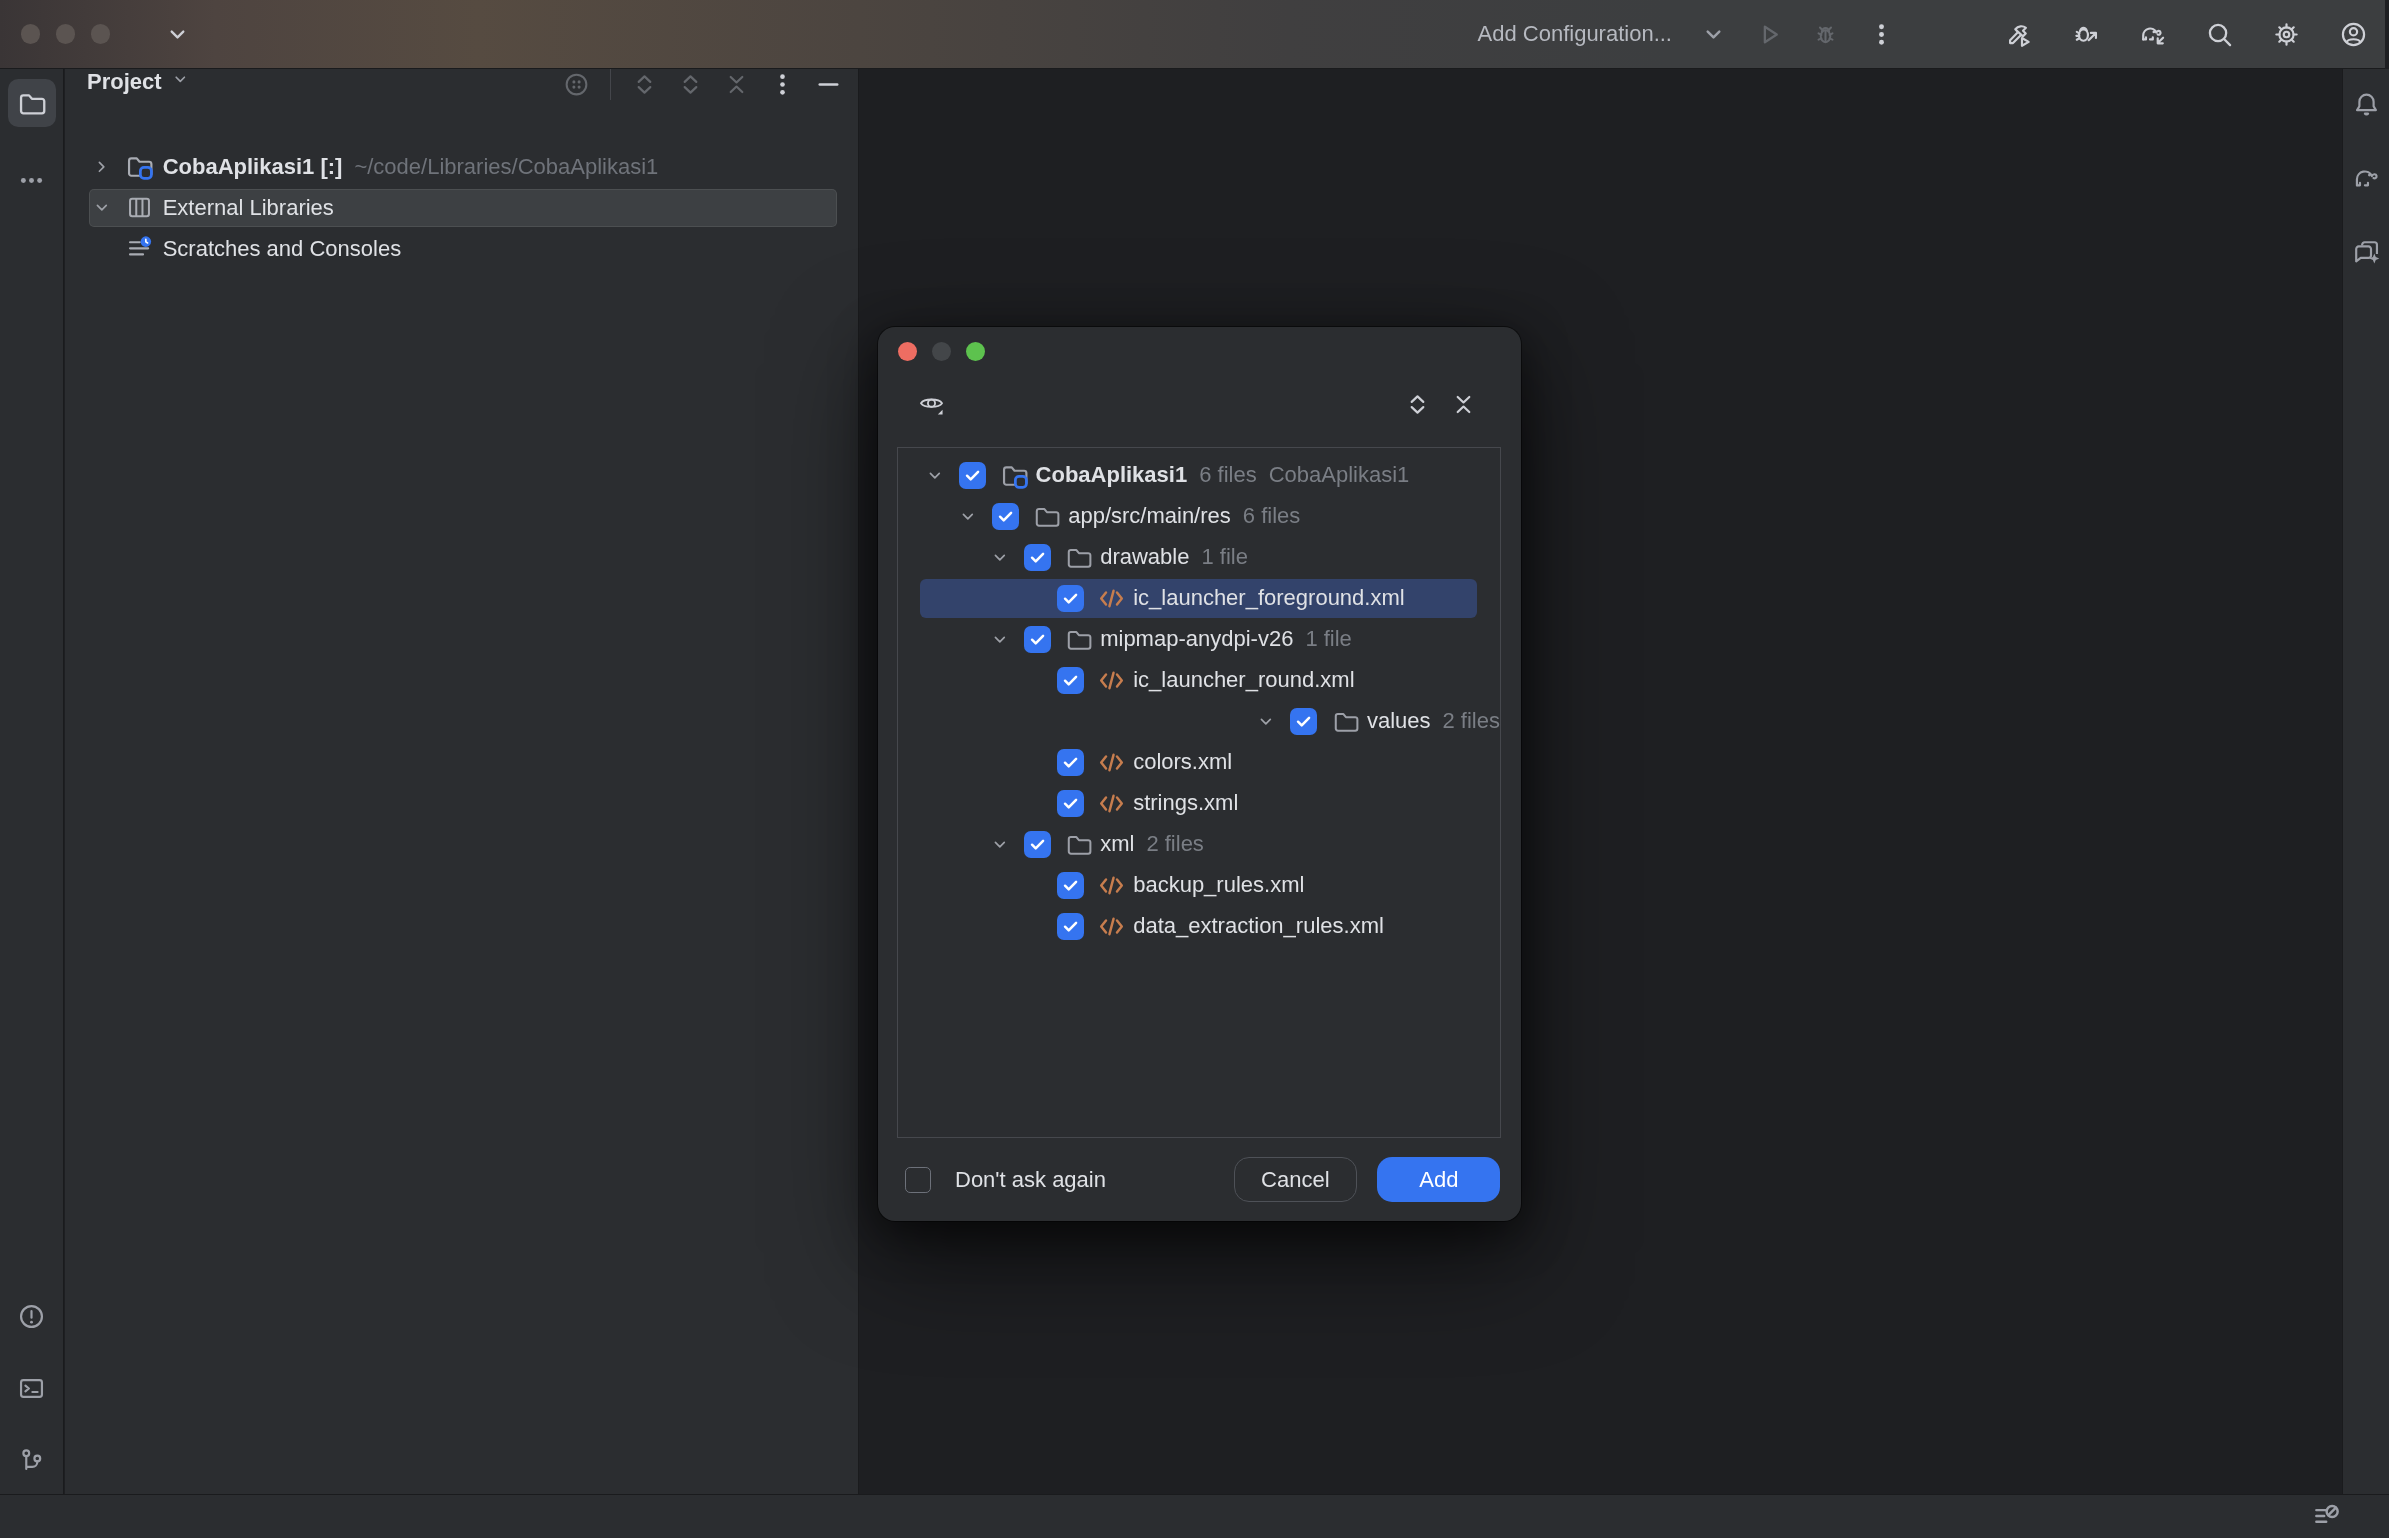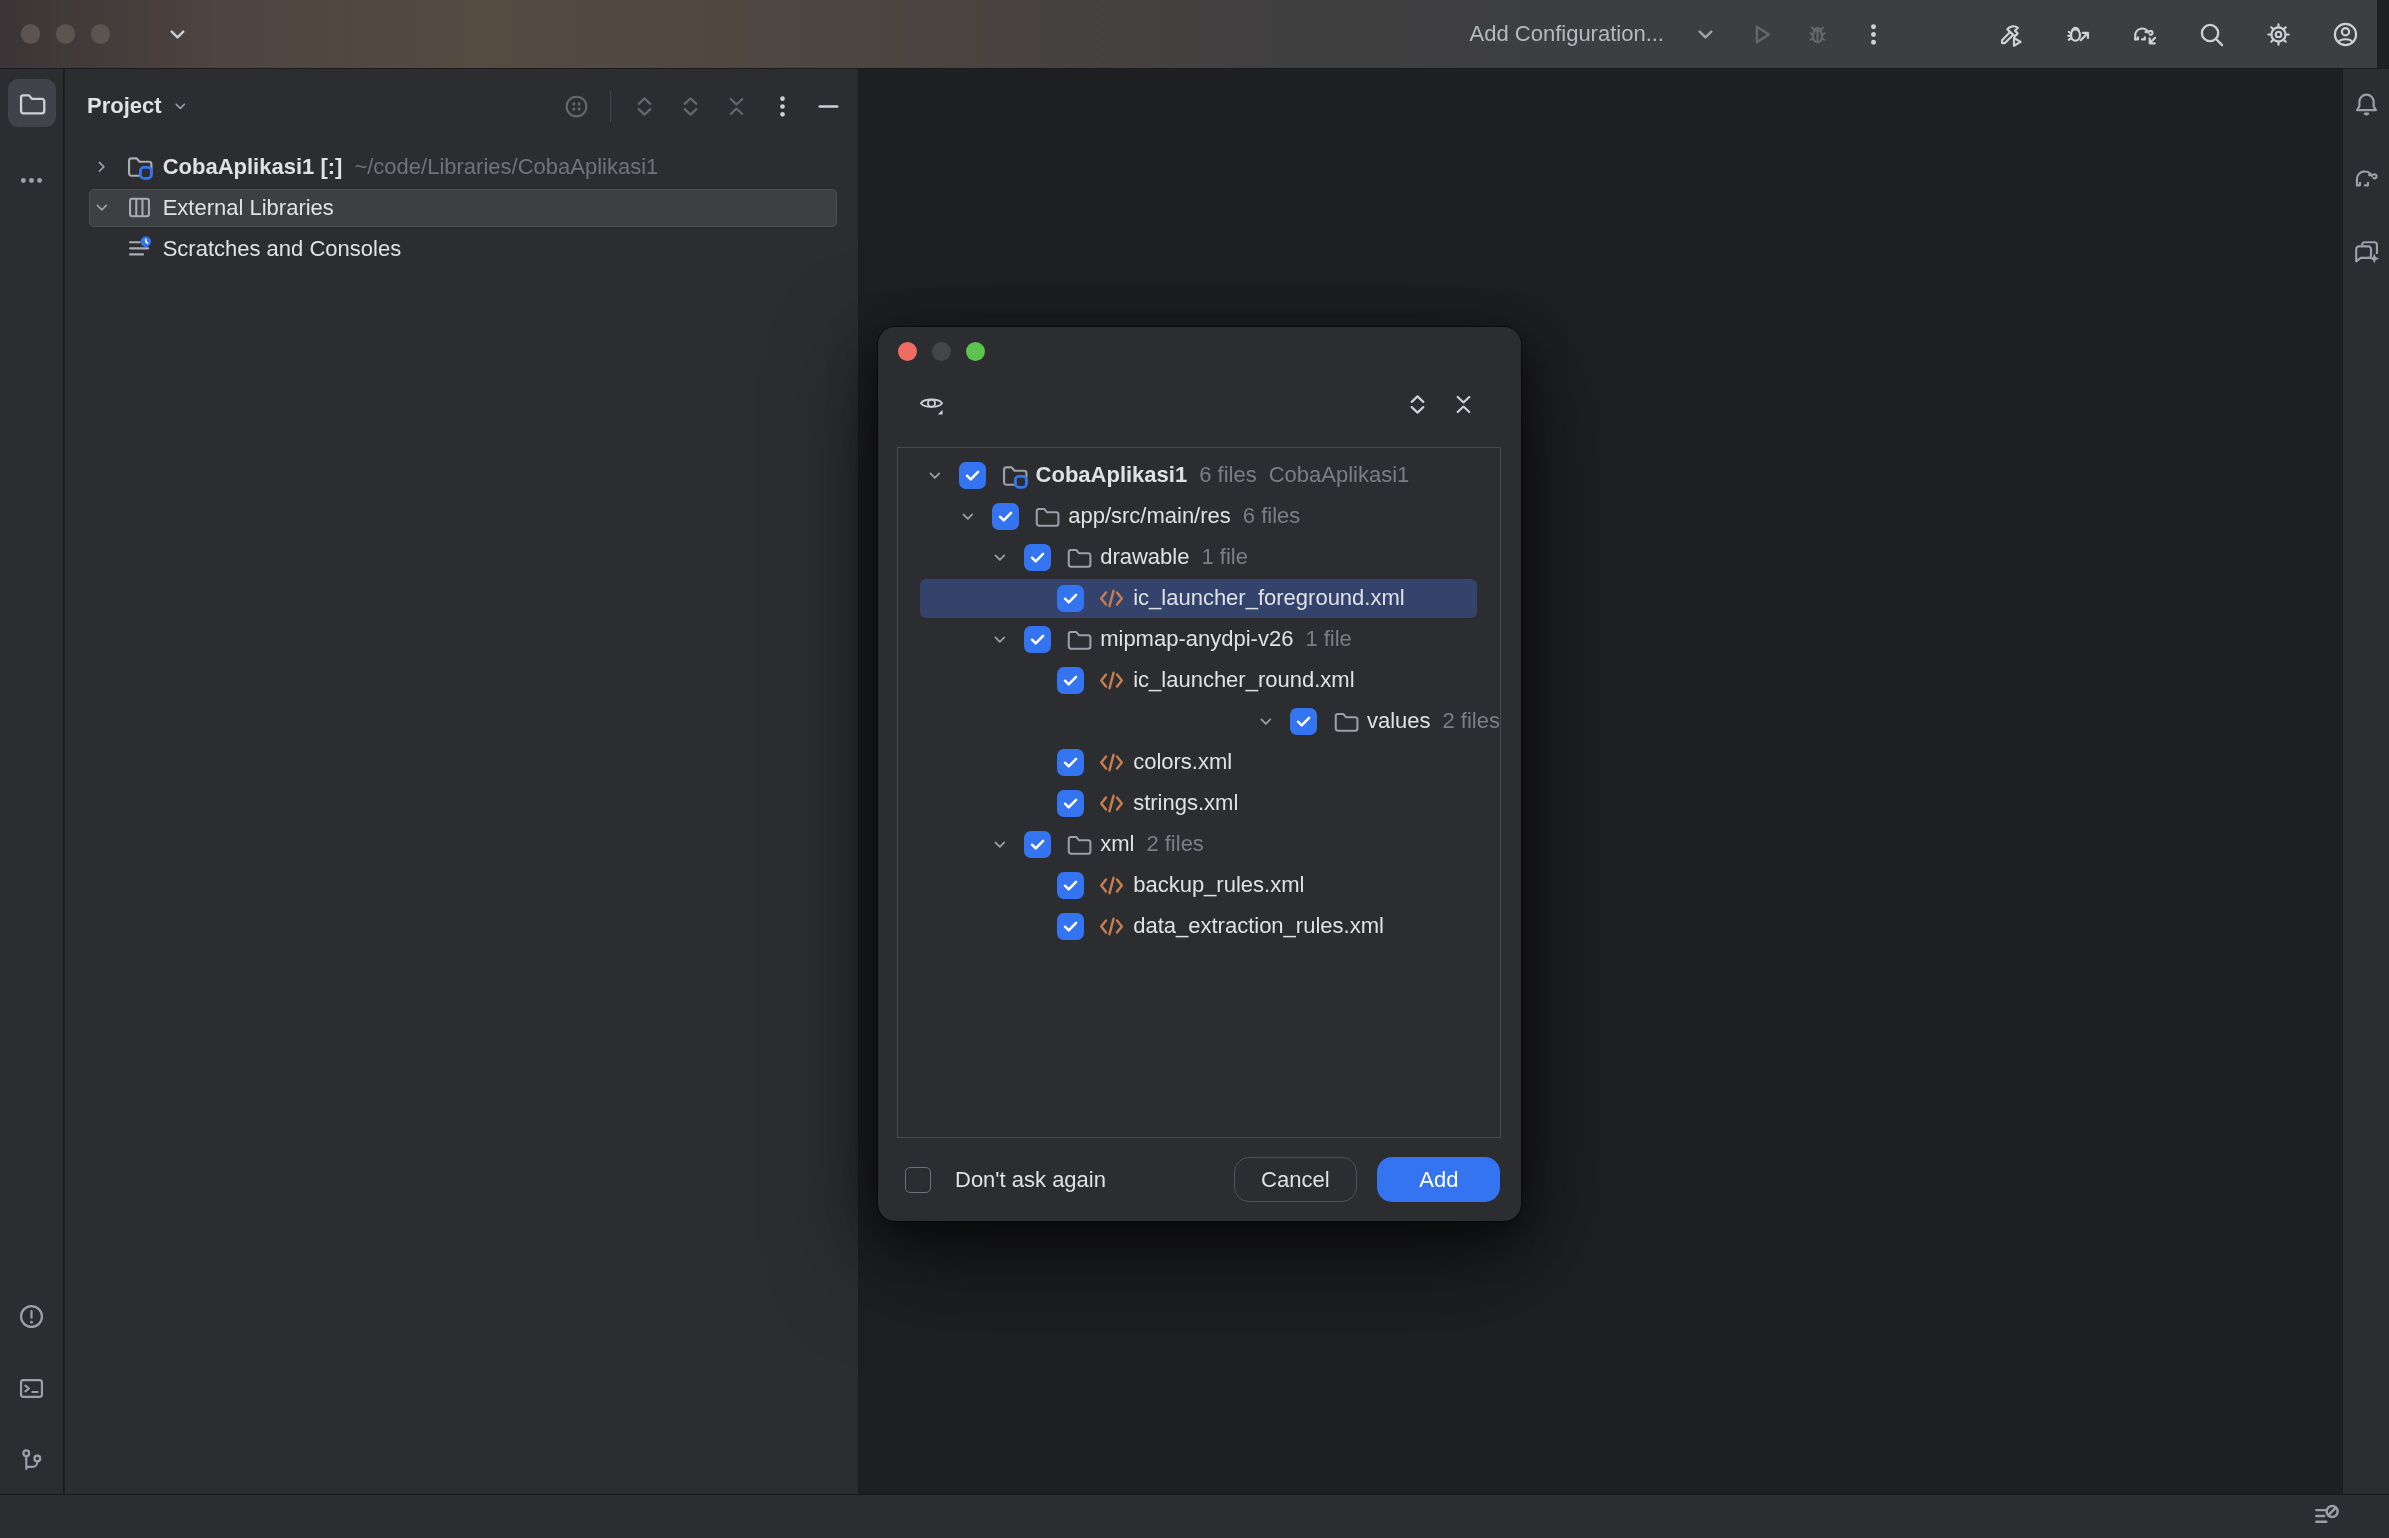--- a/index.html
+++ b/index.html
@@ -5,42 +5,42 @@
   html,body{margin:0;padding:0;background:#101113;}
   .app{position:relative;width:2389px;height:1538px;overflow:hidden;
        font-family:"Liberation Sans",sans-serif;font-size:22px;color:#dfe1e5;
        background:#1e1f22;}
   svg{display:block}
   .ic{width:29px;height:29px;color:#ced0d6}
   .ic.dim{color:#64676c}
   .ic.mid{color:#9da0a8}
 
   
-  .titlebar{position:absolute;left:0;top:0;right:12px;height:69px;
+  .titlebar{position:absolute;left:0;top:0;right:4px;height:69px;
     background:linear-gradient(90deg,#3a3536 0%,#4e4440 9%,#564b41 20%,#4c4540 36%,#403f40 54%,#3c3e40 70%,#3c3e40 100%);
     display:flex;align-items:center;border-bottom:0.9px solid #1a1b1d;box-sizing:border-box;}
   .lights{display:flex;gap:15.4px;padding-left:20.6px}
   .light{width:19.7px;height:19.7px;border-radius:50%;background:#5b5451}
   .tb-chev{margin-left:53px;color:#c3c5ca}
   .run-group{margin-left:auto;display:flex;align-items:center;gap:27px}
   .run-label{color:#b6b9c0;white-space:nowrap}
   .tools-group{display:flex;align-items:center;gap:38px;margin-left:108px;padding-right:17px}
 
   
   .stripe-left{position:absolute;left:0;top:69px;bottom:44px;width:64px;background:#2b2d30;
     border-right:0.9px solid #1a1b1d;box-sizing:border-box;display:flex;flex-direction:column;align-items:center}
   .tool-btn{width:48px;height:48px;border-radius:10.3px;display:grid;place-items:center;margin-top:10.3px;background:#404348}
   .stripe-gap{flex:1}
   .stripe-item{margin-top:39px}
   .stripe-bottom{display:flex;flex-direction:column;gap:43px;margin-bottom:19px}
 
   
   .project-panel{position:absolute;left:65px;top:69px;bottom:44px;width:793px;background:#2b2d30;
     border-right:1.7px solid #1a1b1d;box-sizing:content-box}
-  .pp-header{height:74px;display:flex;align-items:center;padding:0 15.4px 0 22px}
+  .pp-header{height:74px;display:flex;align-items:flex-start;padding:0 15.4px 0 22px}
   .pp-title{font-weight:700;color:#dfe1e5}
   .pp-title-chev{margin-left:8.6px;color:#9da0a8}
   .pp-actions{margin-left:auto;display:flex;align-items:center;gap:17px}
   .pp-divider{width:0.9px;height:31px;background:#44464b;margin:0 1.7px}
   .pp-tree{padding-top:3.4px}
   .prow{position:relative;height:41px;display:flex;align-items:center;padding-left:21.4px;z-index:0}
   .prow .chev{width:31px;height:31px;display:grid;place-items:center;color:#9ea1a8;flex:none}
   .prow .picon{width:29px;height:29px;margin-left:7.7px;display:grid;place-items:center;color:#a9acb3;flex:none}
   .prow .lbl{margin-left:8.6px;white-space:nowrap}
   .prow .lbl.b{font-weight:700}

